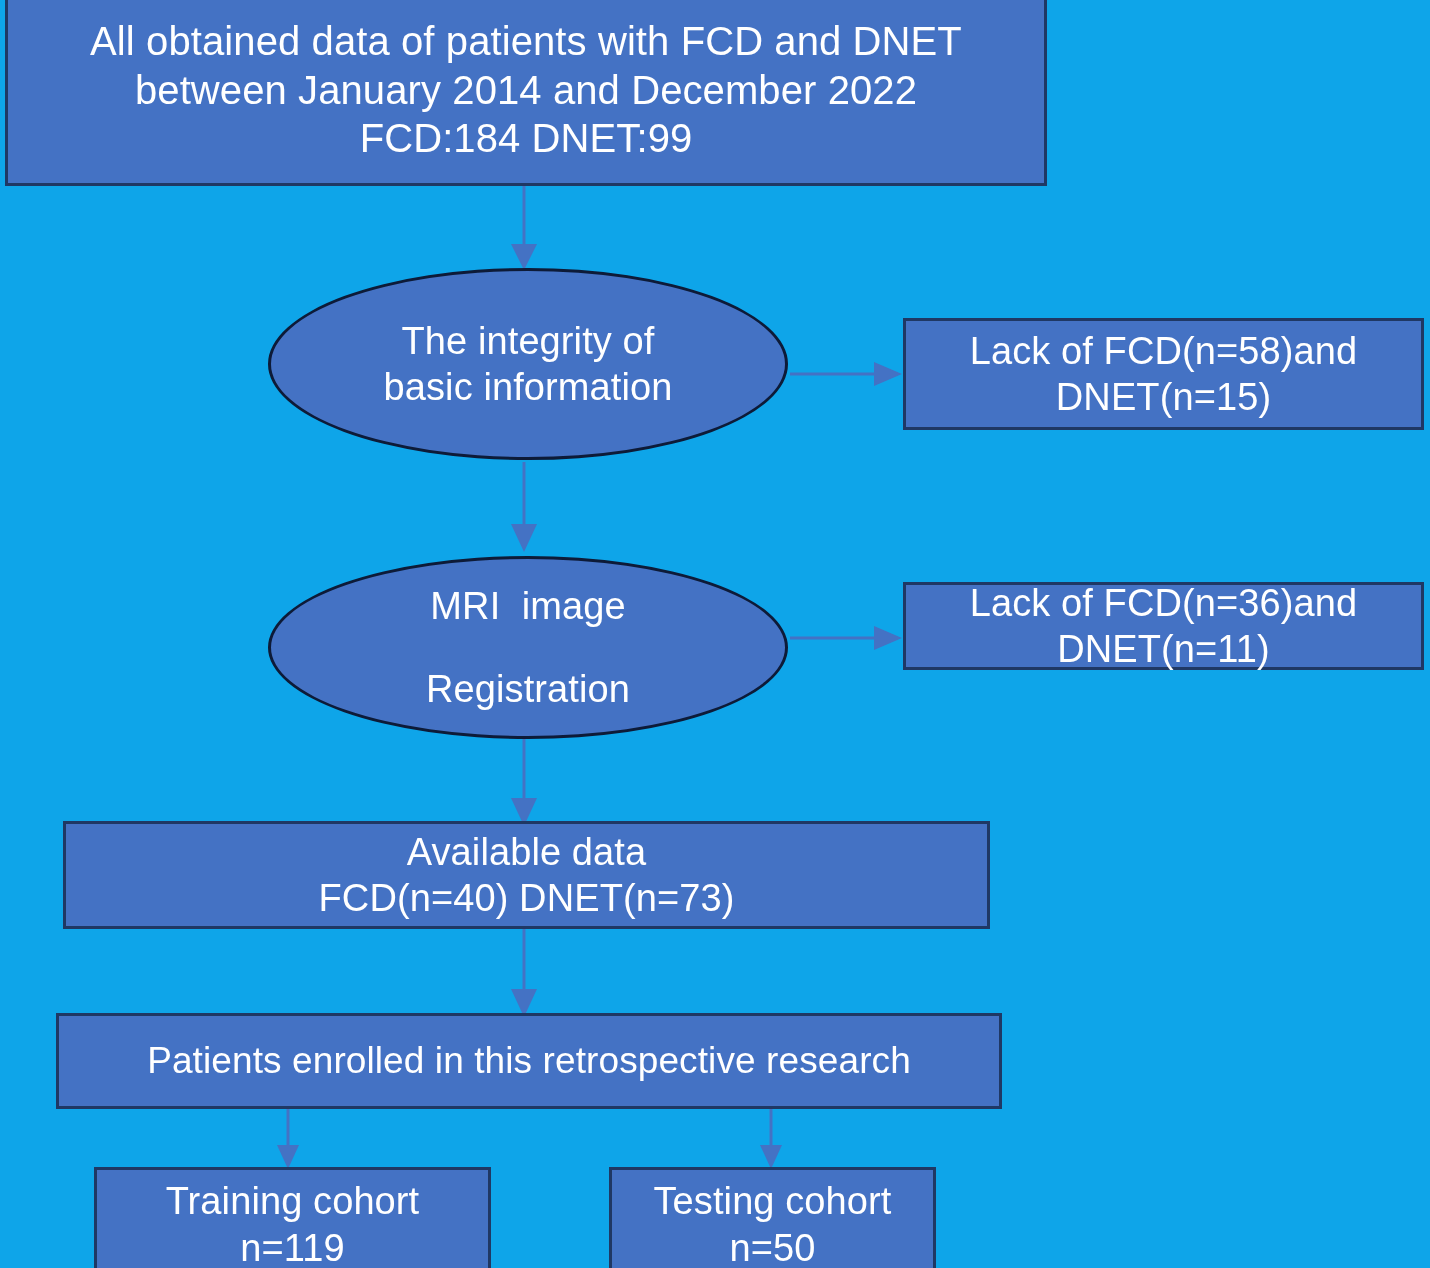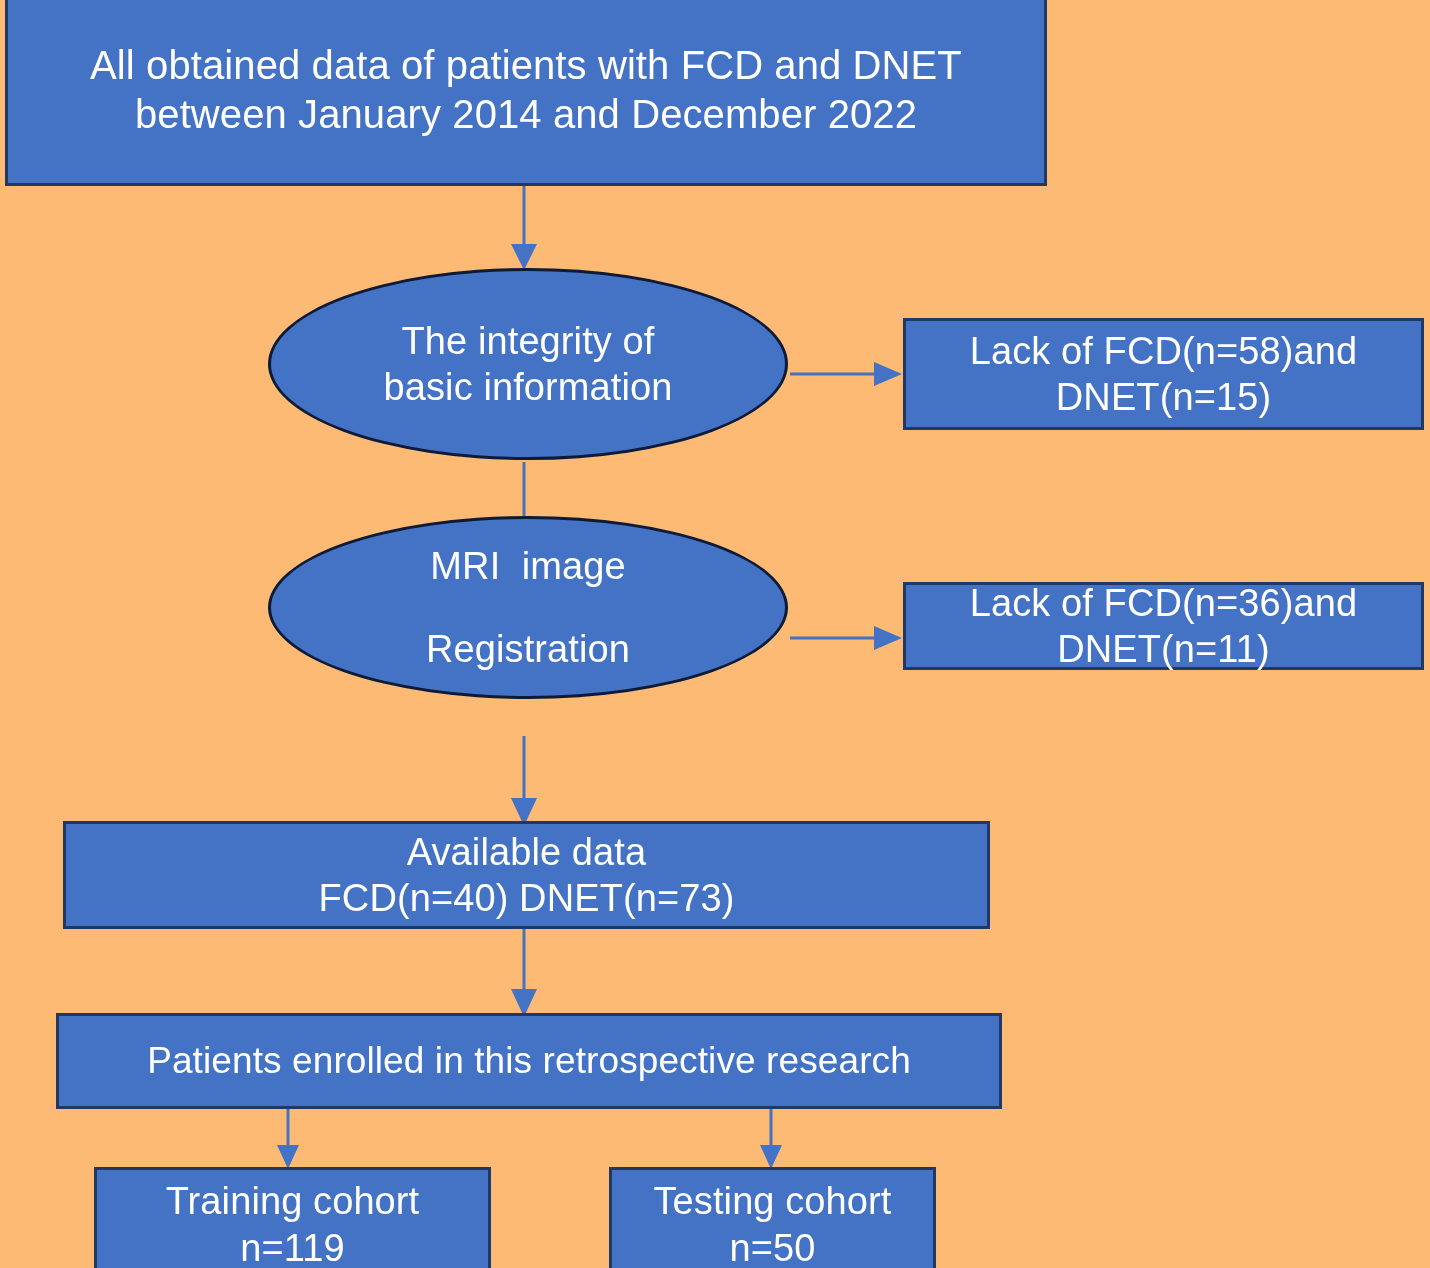--- a/index.html
+++ b/index.html
@@ -8,21 +8,21 @@
     padding: 0;
     background: #ffffff;
   }
   body {
     font-family: "Liberation Sans", sans-serif;
   }
   #canvas {
     position: relative;
     width: 1430px;
     height: 1268px;
-    background: #fdba74;
+    background: #0ea5e9;
     overflow: hidden;
   }
 
   
   .node {
     position: absolute;
     box-sizing: border-box;
     background: #4472C4;
     border: 3px solid #1F3864;
     color: #ffffff;
@@ -49,21 +49,21 @@
 
   
   .fs-40 { font-size: 40px; }
   .fs-38 { font-size: 38px; }
   .fs-37 { font-size: 37px; align-items: flex-end; }
 
   
   #node-source      { left: 5px;   top: -6px;    width: 1042px; height: 192px; }
   #node-integrity   { left: 268px; top: 268px;   width: 520px;  height: 192px; }
   #node-excl1       { left: 903px; top: 318px;   width: 521px;  height: 112px; }
-  #node-mri         { left: 268px; top: 516px;   width: 520px;  height: 183px; gap: 36px; }
+  #node-mri         { left: 268px; top: 556px;   width: 520px;  height: 183px; gap: 36px; }
   #node-excl2       { left: 903px; top: 582px;   width: 521px;  height: 88px; }
   #node-available   { left: 63px;  top: 821px;   width: 927px;  height: 108px; }
   #node-enrolled    { left: 56px;  top: 1013px;  width: 946px;  height: 96px;  }
   #node-training    { left: 94px;  top: 1167px;  width: 397px;  height: 115px; }
   #node-testing     { left: 609px; top: 1167px;  width: 327px;  height: 115px; }
 
   
   .arrow {
     position: absolute;
     overflow: visible;
@@ -110,20 +110,21 @@
   </svg>
 
   <svg class="arrow" style="left:749px; top:1109px; width:44px; height:62px;" viewBox="0 0 44 62">
     <line x1="22" y1="0" x2="22" y2="40" stroke="#4472C4" stroke-width="3"></line>
     <polygon points="22,60 11,36 33,36" fill="#4472C4"></polygon>
   </svg>
 
   <div class="node rect fs-40" id="node-source">
     <span class="line">All obtained data of patients with FCD and DNET</span>
     <span class="line">between January 2014 and December 2022</span>
+    <span class="line">FCD:184 DNET:99</span>
   </div>
 
   <div class="node ellipse fs-38" id="node-integrity">
     <span class="line">The integrity of</span>
     <span class="line">basic information</span>
   </div>
 
   <div class="node rect fs-38" id="node-excl1">
     <span class="line">Lack of FCD(n=58)and</span>
     <span class="line">DNET(n=15)</span>

